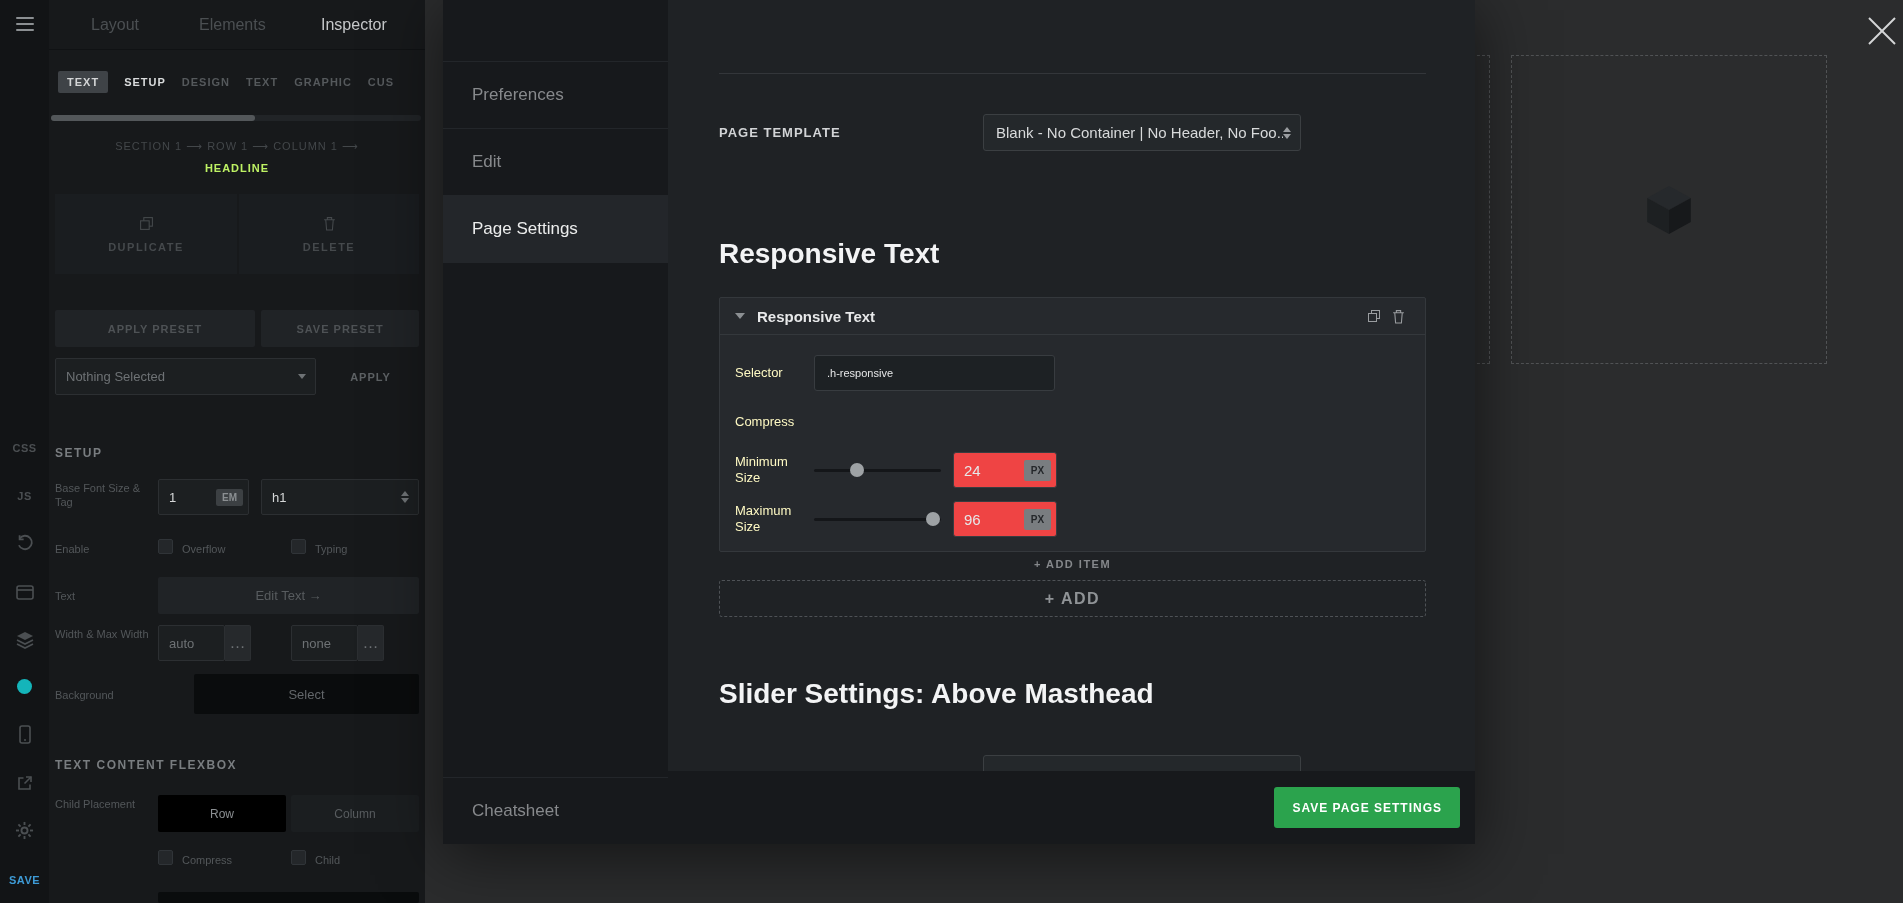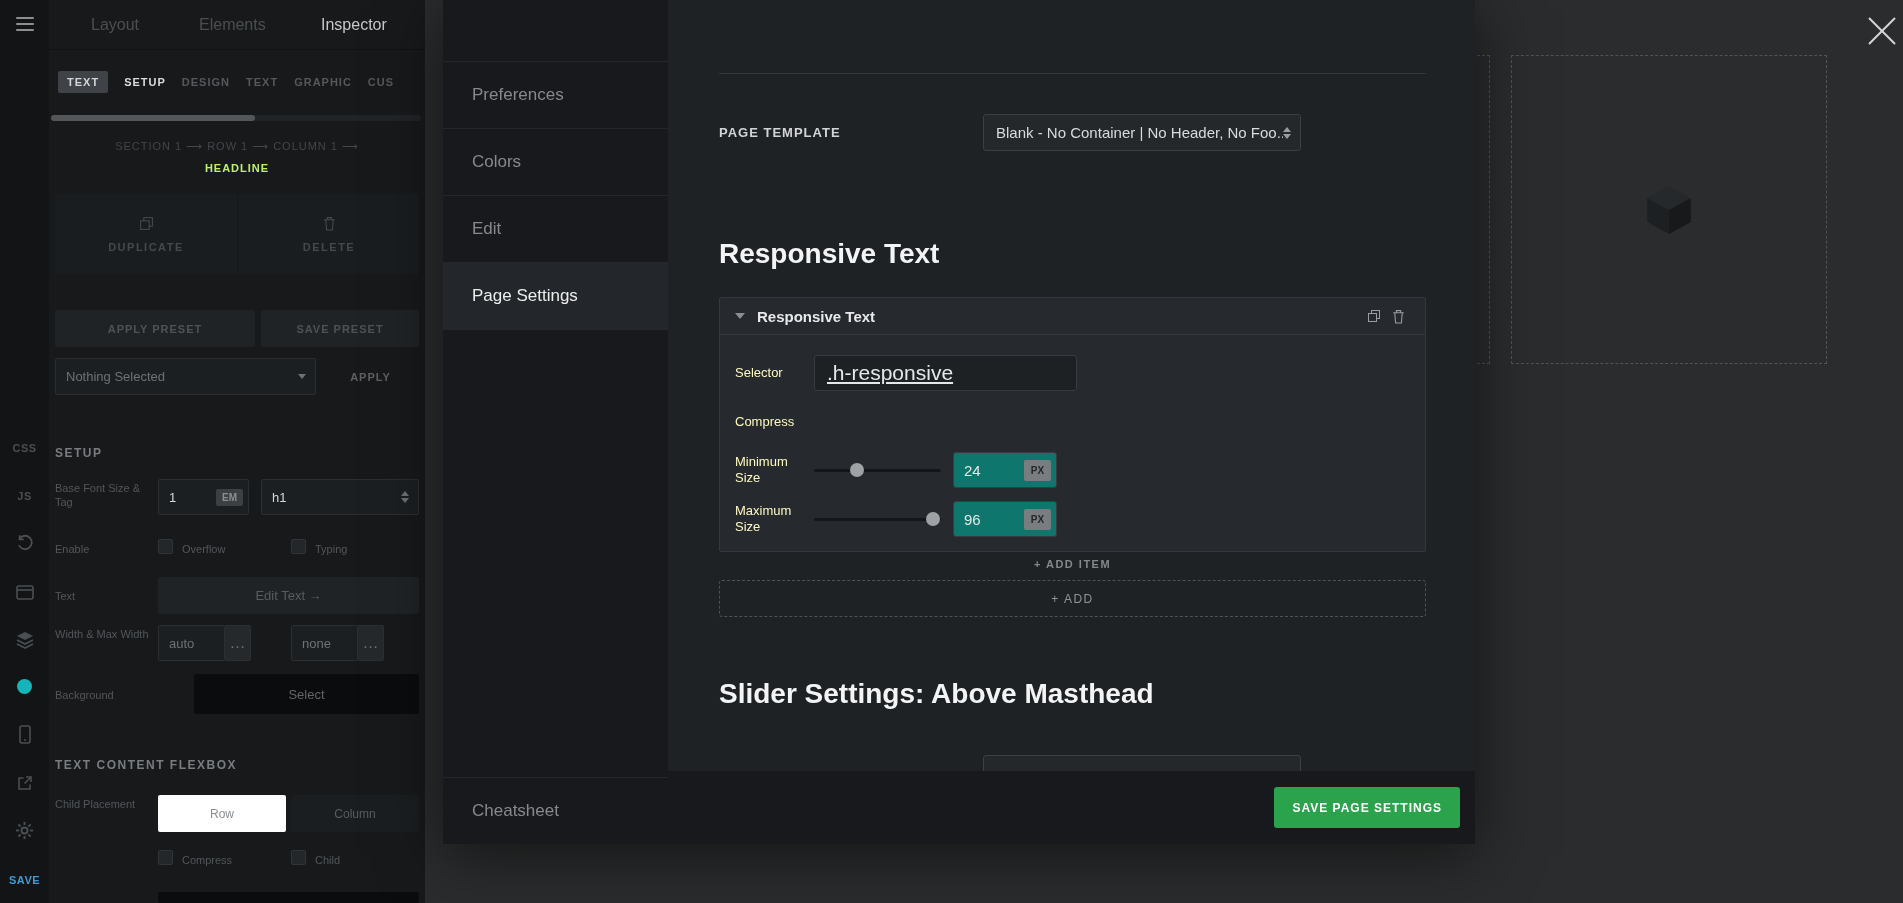--- a/index.html
+++ b/index.html
@@ -65,30 +65,30 @@
   .m-select .stepper .up{border-bottom:5px solid #9a9da0;}
   .m-select .stepper .dn{border-top:5px solid #9a9da0;}
   .h1{font-size:28px;font-weight:600;color:#f3f4f5;}
   .panel{background:#26292d;border:1px solid #34383c;border-radius:2px;}
   .panel-head{height:37px;border-bottom:1px solid #34383c;display:flex;align-items:center;position:relative;}
   .tri-down{width:0;height:0;border-left:5px solid transparent;border-right:5px solid transparent;border-top:6px solid #8b8f92;margin:0 12px 0 15px;}
   .panel-title{font-size:15px;font-weight:bold;color:#e8e9ea;}
   .panel-ico{position:absolute;color:#9a9da0;cursor:pointer;}
   .p-row{position:absolute;left:0;right:0;height:36px;display:flex;align-items:center;}
   .p-label{position:absolute;left:15px;width:72px;font-size:13px;color:#fef9c3;line-height:1.25;}
-  .p-input{position:absolute;left:94px;width:263px;height:36px;background:#1d2124;border:1px solid #383c40;border-radius:3px;color:#e6e7e8;font-size:21px;padding-left:12px;font-family:"Liberation Sans",sans-serif;outline:none;text-decoration:underline;}
+  .p-input{position:absolute;left:94px;width:241px;height:36px;background:#1d2124;border:1px solid #383c40;border-radius:3px;color:#e6e7e8;font-size:11px;padding-left:12px;font-family:"Liberation Sans",sans-serif;outline:none;}
   .slider-row{position:absolute;left:94px;width:243px;height:36px;display:flex;align-items:center;gap:12px;}
   .slider{flex:1;height:36px;position:relative;cursor:pointer;}
   .slider .track{position:absolute;left:0;right:0;top:17px;height:3px;background:#141619;border-radius:2px;}
   .slider .handle{position:absolute;top:11px;width:14px;height:14px;border-radius:50%;background:#9ea2a5;}
-  .valbox{width:104px;height:36px;background:#0f766e;border:1px solid #383c40;border-radius:3px;display:flex;align-items:center;}
+  .valbox{width:104px;height:36px;background:#ef4444;border:1px solid #383c40;border-radius:3px;display:flex;align-items:center;}
   .valbox .v{flex:1;padding-left:10px;color:#e6e7e8;font-size:15px;}
   .px-chip{width:27px;height:21px;background:#797d80;color:#24272a;font-size:10px;font-weight:bold;display:flex;align-items:center;justify-content:center;border-radius:2px;margin-right:5px;}
   .add-item{font-size:11px;font-weight:bold;color:#85888b;letter-spacing:1.5px;text-align:center;cursor:pointer;}
-  .dashed-add{border:1px dashed #4e5256;border-radius:3px;display:flex;align-items:center;justify-content:center;font-size:12px;color:#8f9396;letter-spacing:1.5px;cursor:pointer;}
+  .dashed-add{border:1px dashed #4e5256;border-radius:3px;display:flex;align-items:center;justify-content:center;font-size:16px;color:#8f9396;letter-spacing:1.5px;cursor:pointer;font-weight:bold;}
   .m-footer{position:absolute;left:0;right:0;bottom:0;height:73px;background:#17191c;z-index:2;}
   .green-btn{position:absolute;right:15px;top:16px;height:41px;padding:0 18px;background:#2ba34d;border:none;border-radius:3px;color:#fff;font-size:12px;font-weight:bold;letter-spacing:1px;font-family:"Liberation Sans",sans-serif;cursor:pointer;display:flex;align-items:center;}
 
   .close-x{position:absolute;left:1866px;top:15px;z-index:6;cursor:pointer;}
 </style>
 </head>
 <body>
 
 <div class="stage">
 
@@ -248,36 +248,35 @@
         <span class="val dim">none</span>
       </div>
     <div class="sb dots-chip" style="left:309px;top:625px;height:36px;position:absolute">…</div>
 
     <div class="sb sb-label" style="left:6px;top:688px">Background</div>
     <div class="sb sb-btn" style="left:145px;top:674px;width:225px;height:40px;background:#0a0c0d;color:#63676a;font-size:13px;font-weight:normal;letter-spacing:0">Select</div>
 
     <div class="sb sec-title" style="left:6px;top:758px">TEXT CONTENT FLEXBOX</div>
 
     <div class="sb sb-label" style="left:6px;top:797px;width:95px">Child Placement</div>
-    <div class="sb sb-btn" style="left:109px;top:795px;width:128px;height:37px;background:#ffffff;color:#8b8f92;font-size:12px;font-weight:normal;letter-spacing:0">Row</div>
+    <div class="sb sb-btn" style="left:109px;top:795px;width:128px;height:37px;background:#000000;color:#8b8f92;font-size:12px;font-weight:normal;letter-spacing:0">Row</div>
     <div class="sb sb-btn" style="left:242px;top:795px;width:128px;height:37px;background:#1b1e20;color:#585c5f;font-size:12px;font-weight:normal;letter-spacing:0">Column</div>
 
     <span class="sb cb" style="left:109px;top:850px"></span>
     <div class="sb sb-label" style="left:133px;top:853px">Compress</div>
     <span class="sb cb" style="left:242px;top:850px"></span>
     <div class="sb sb-label" style="left:266px;top:853px">Child</div>
 
     <div class="sb" style="left:109px;top:892px;width:261px;height:11px;background:#0a0c0d;border-radius:2px"></div>
   </div>
 
   <div class="modal">
     <div class="modal-nav">
       <div class="nav-list">
         <div class="nav-item">Preferences</div>
-        <div class="nav-item">Colors</div>
         <div class="nav-item">Edit</div>
         <div class="nav-item active">Page Settings</div>
       </div>
       <div class="nav-item bottom">Cheatsheet</div>
     </div>
 
     <div class="modal-content">
       <div class="mc divider" style="left:51px;right:49px;top:73px"></div>
 
       <div class="mc field-label-caps" style="left:51px;top:125px">PAGE TEMPLATE</div>

